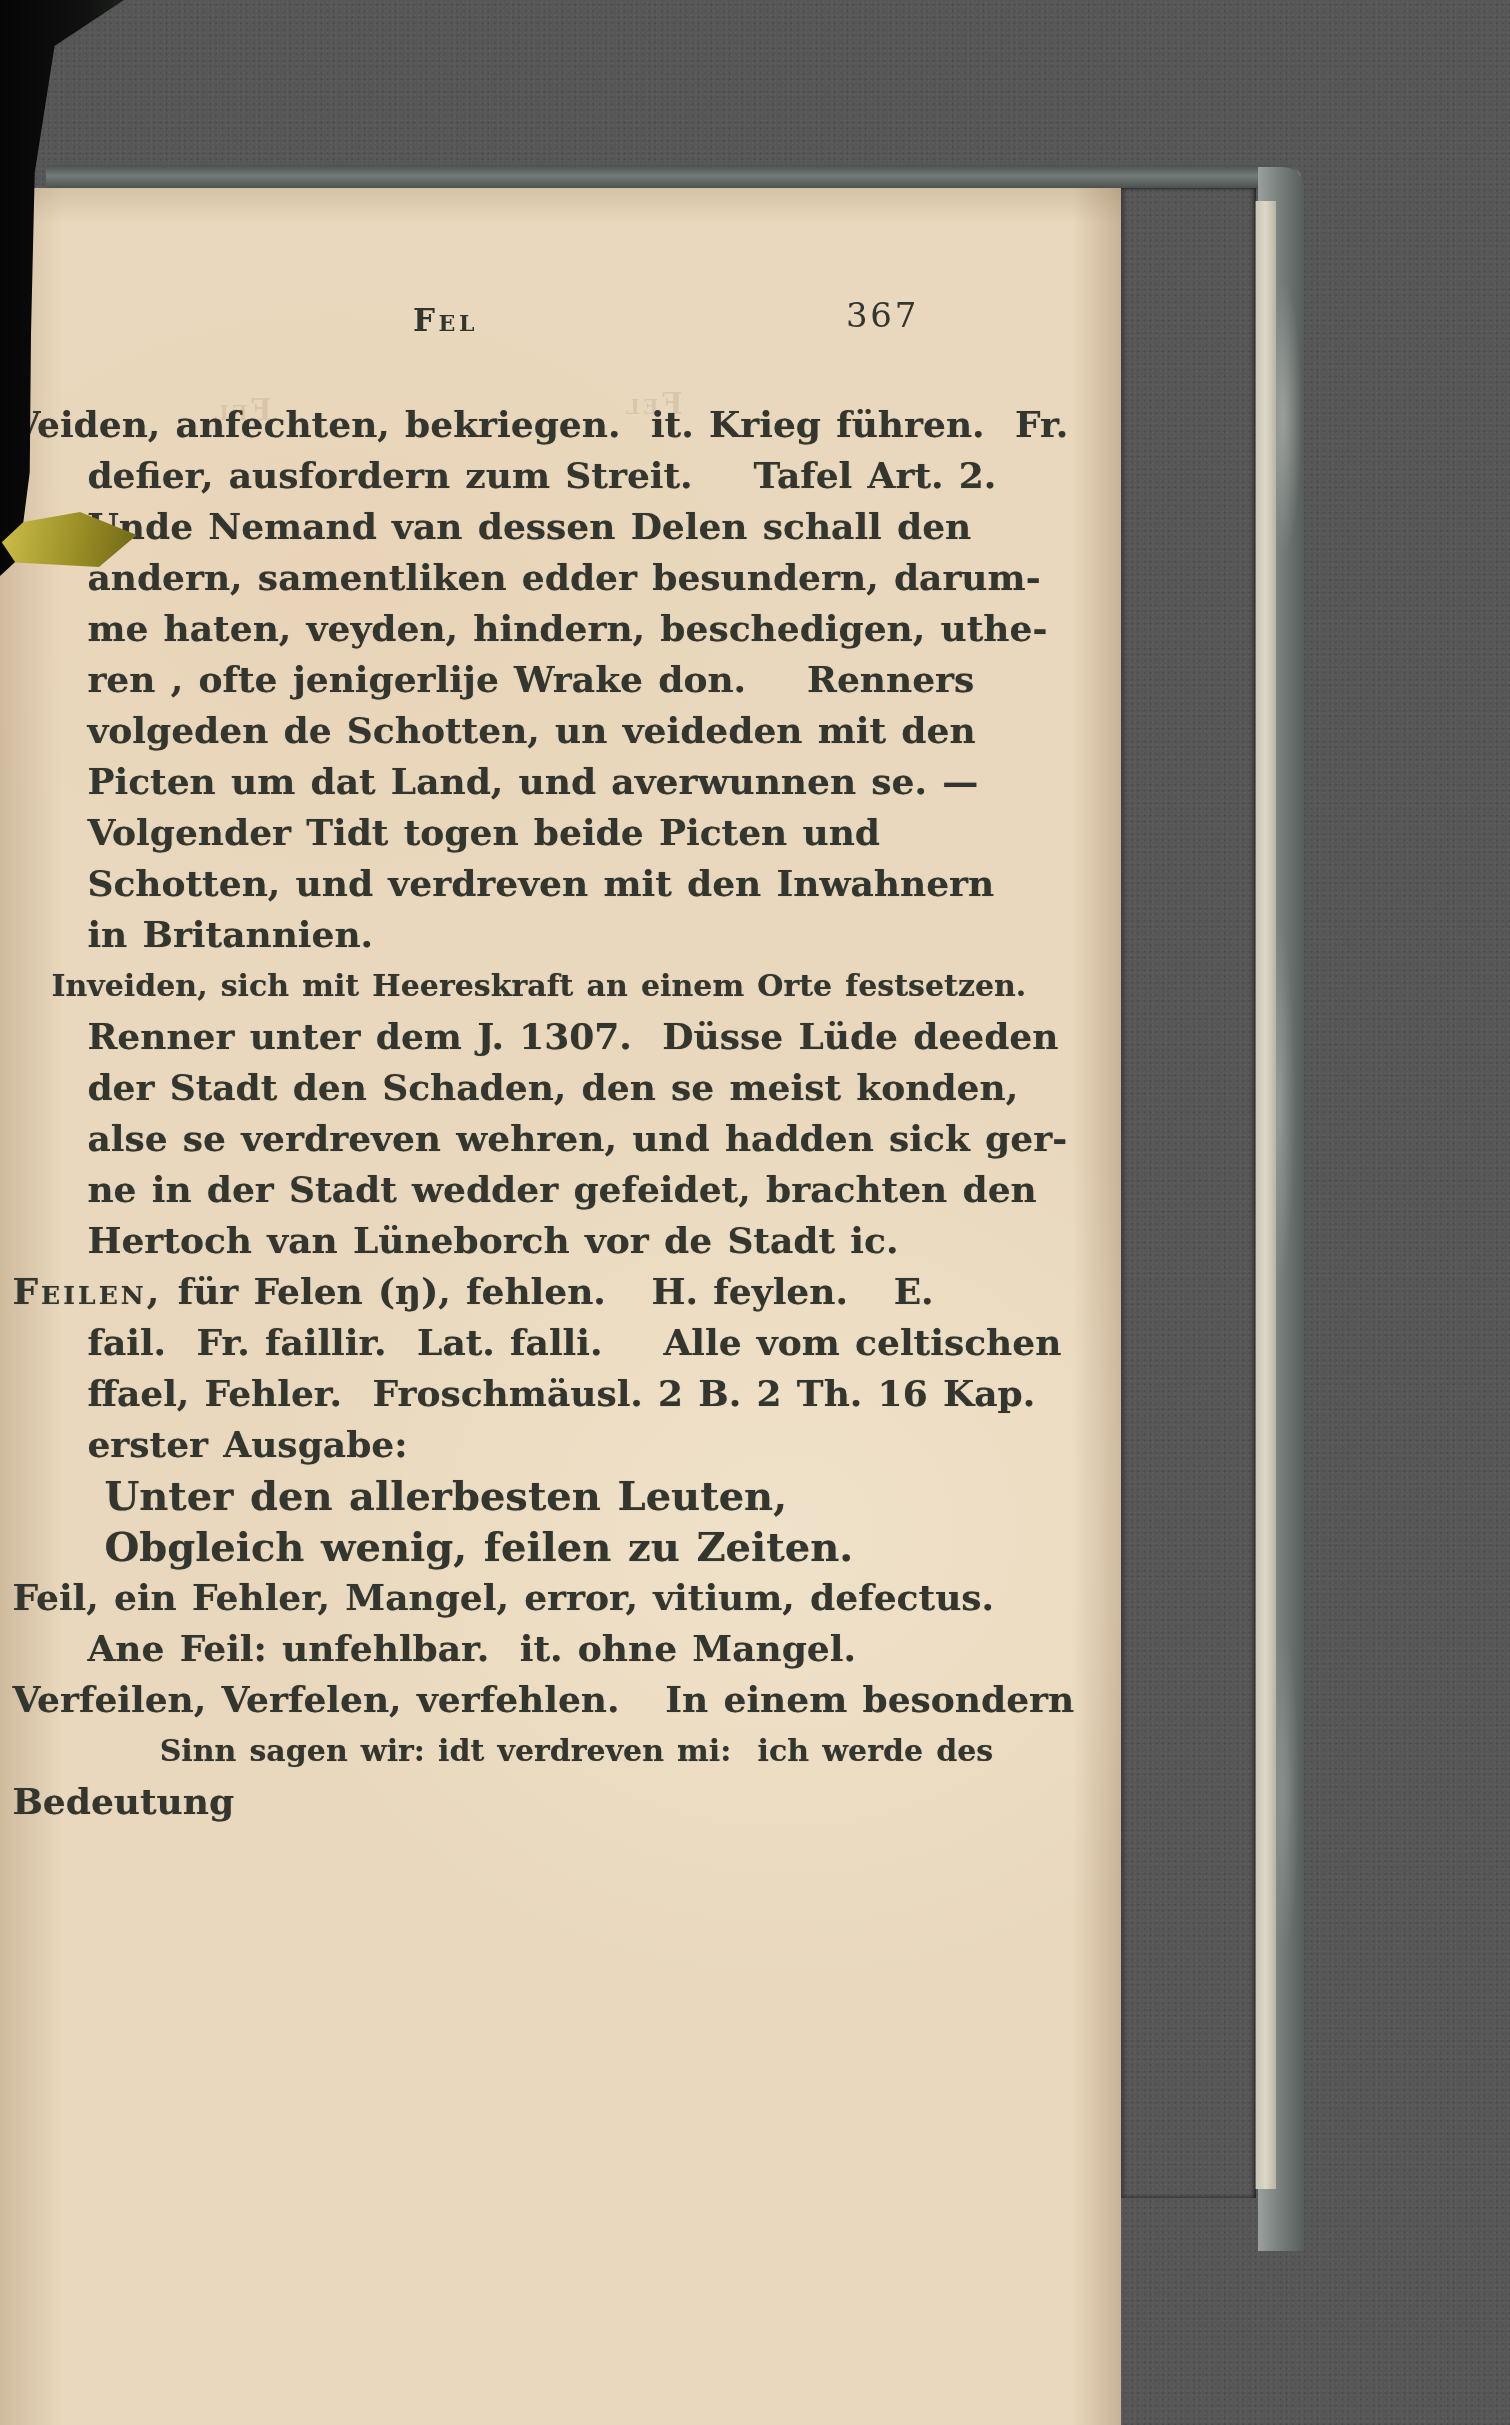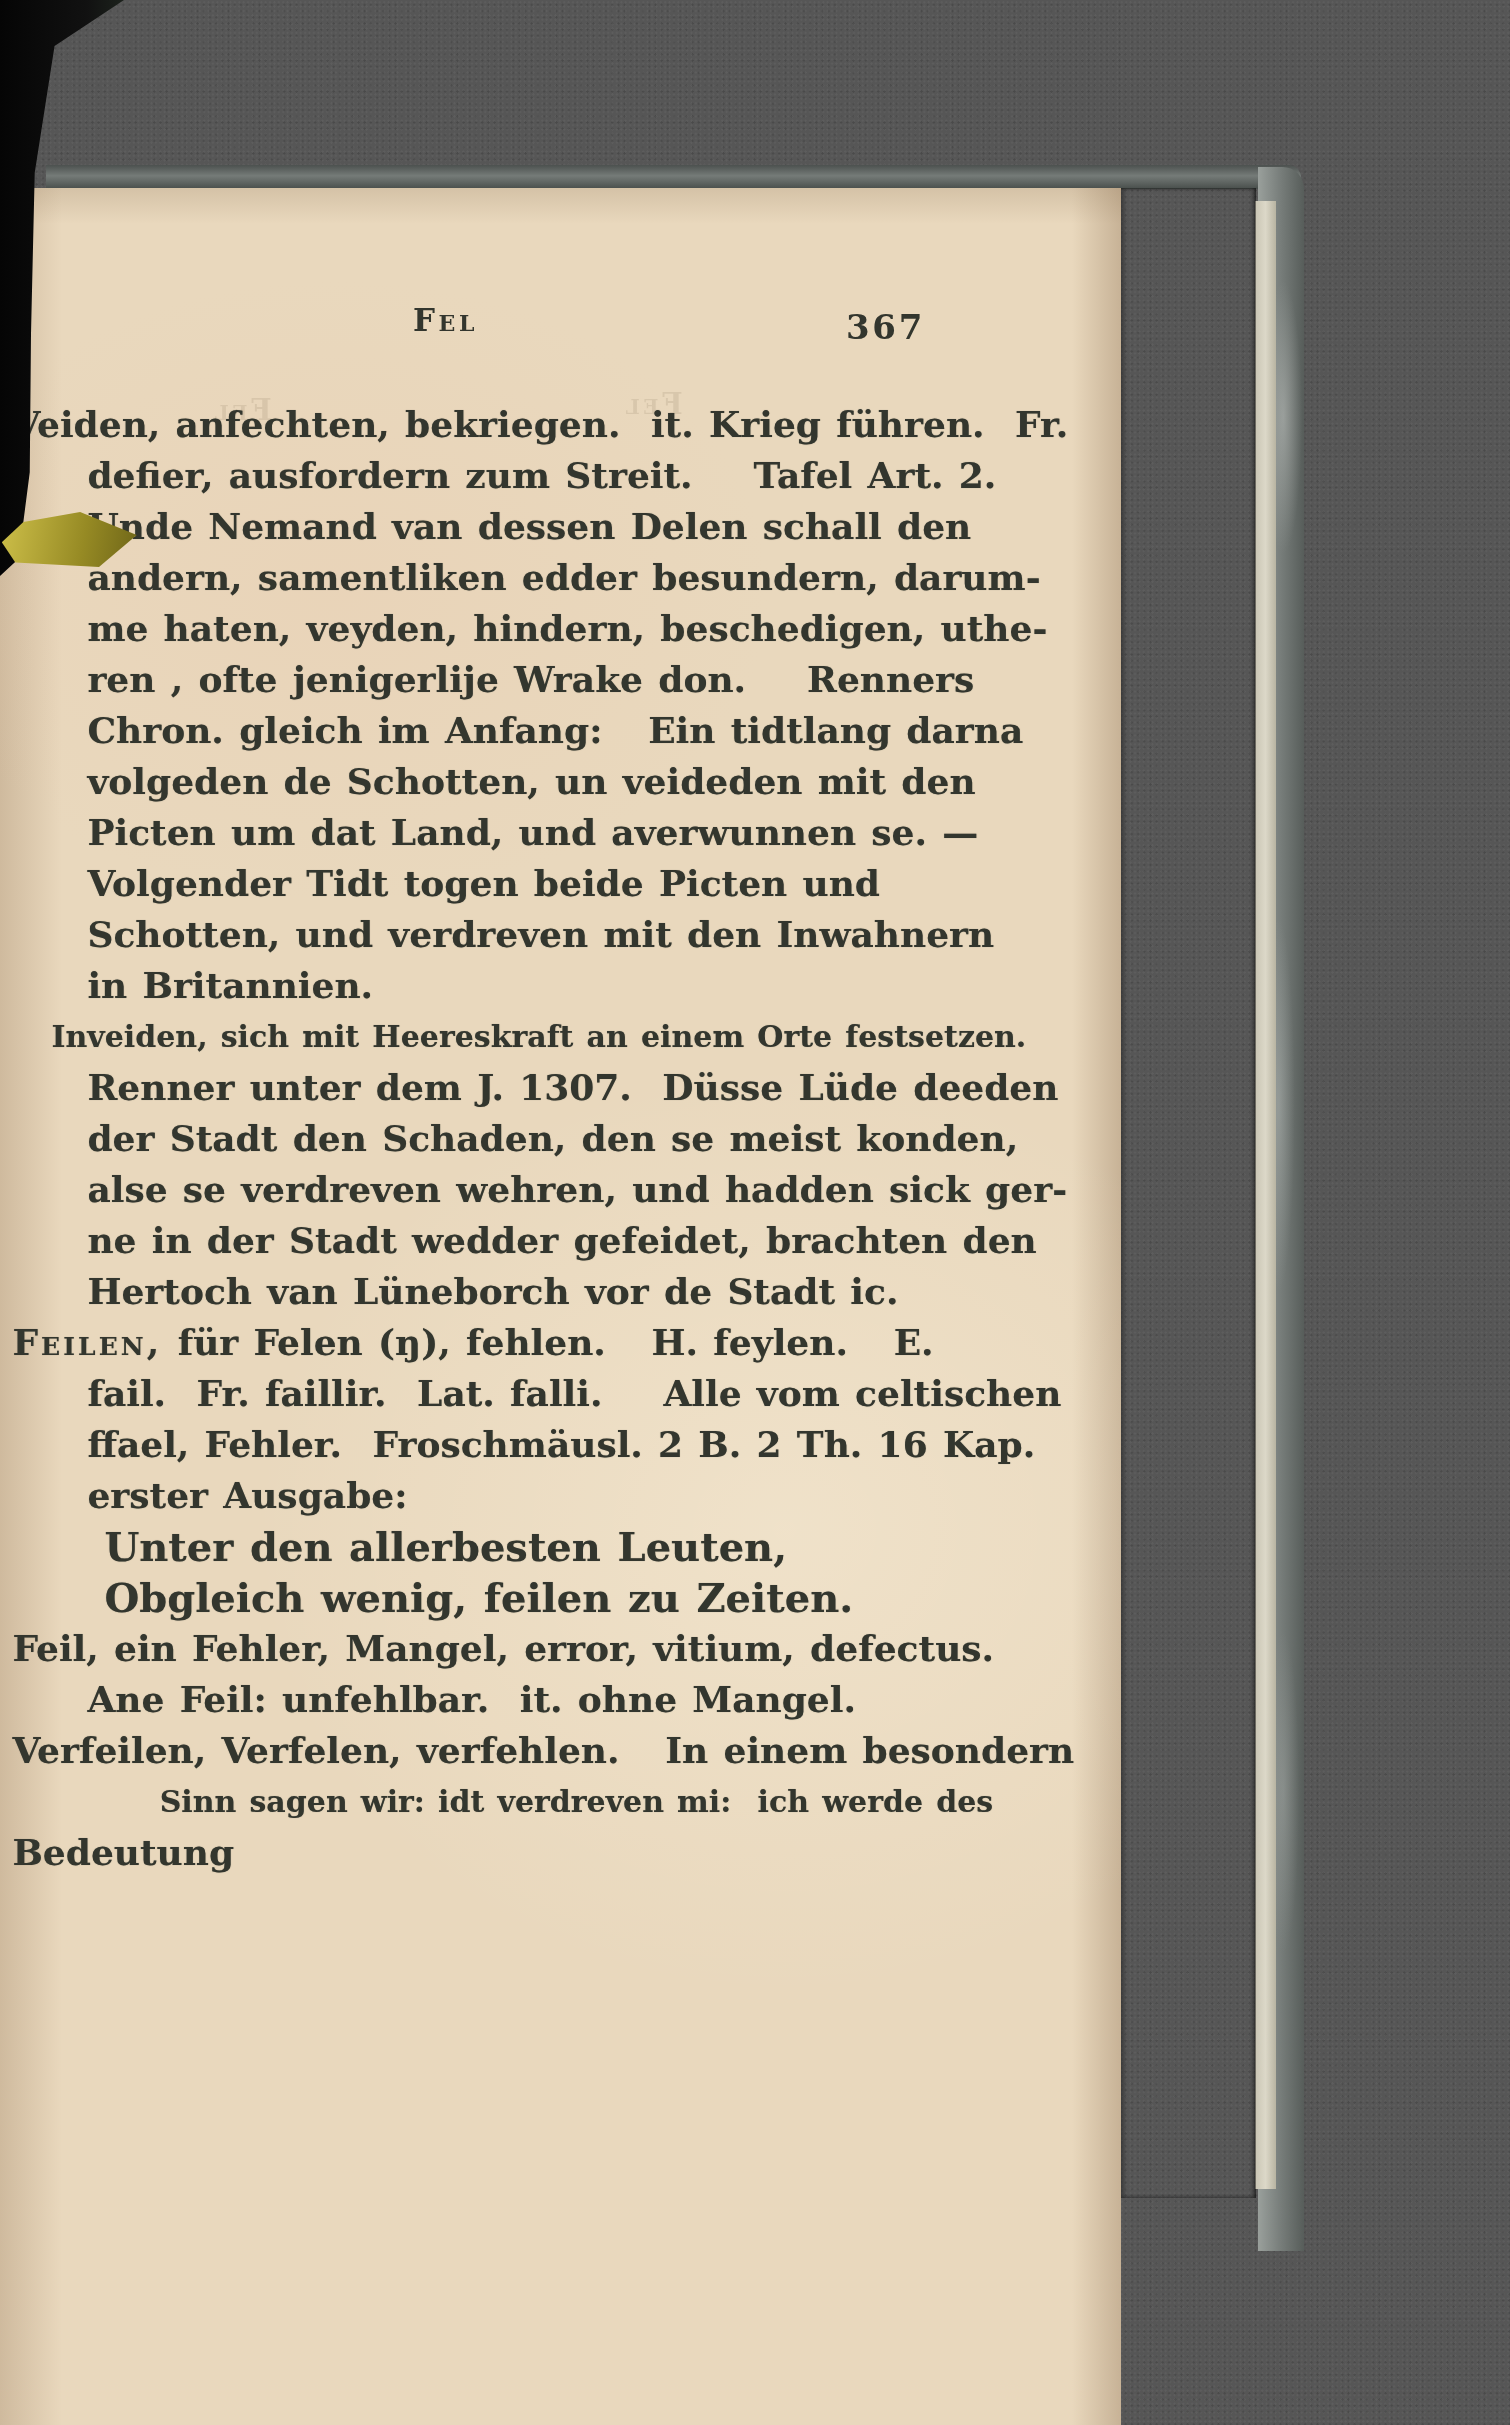--- a/index.html
+++ b/index.html
@@ -44,21 +44,21 @@
       radial-gradient(ellipse 622px 444px at 30% 18%, rgba(233,204,176,.35), transparent 70%),
       radial-gradient(ellipse 711px 622px at 70% 60%, rgba(255,248,230,.30), transparent 75%),
       linear-gradient(90deg, rgba(139,108,76,.28), rgba(0,0,0,0) 62px),
       linear-gradient(270deg, rgba(120,90,60,.30), rgba(0,0,0,0) 49px),
       linear-gradient(180deg, rgba(120,95,65,.18), rgba(0,0,0,0) 36px),
       var(--page,#e9d8bd);
     color:var(--ink,#33362e);}
   .running-head{position:absolute;left:0;top:107px;width:1053px;height:62px;}
   .head-title{position:absolute;left:413px;top:7.1px;font-size:31px;font-weight:bold;
     font-variant:small-caps;letter-spacing:3.6px;}
-  .page-number{position:absolute;left:846px;top:12px;font-size:34px;font-weight:bold;letter-spacing:2.7px;}
+  .page-number{position:absolute;left:846px;top:0;font-size:34px;font-weight:normal;letter-spacing:2.7px;}
   .ghost{position:absolute;transform:scaleX(-1);opacity:.13;color:#6d5c42;
     font-weight:bold;font-variant:small-caps;font-size:29px;letter-spacing:3.6px;}
   .ghost-1{left:211px;top:98px;}
   .ghost-2{left:622px;top:92px;}
   .text-block{position:absolute;left:12.4px;top:211px;width:1053px;
     font-size:36px;font-weight:bold;line-height:51px;
     text-shadow:0 0 0.9px rgba(45,48,40,.45);word-spacing:2.7px;}
   .line{white-space:pre;height:51px;}
   .line.entry{padding-left:0;}
   .line.indent{padding-left:75px;}
@@ -92,21 +92,20 @@
       <span class="head-title">Fel</span>
       <span class="page-number">367</span>
     </div>
     <div class="text-block">
         <div class="line entry">Veiden, anfechten, bekriegen.  it. Krieg führen.  Fr.</div>
         <div class="line indent">defier, ausfordern zum Streit.    Tafel Art. 2.</div>
         <div class="line indent">Unde Nemand van dessen Delen schall den</div>
         <div class="line indent">andern, samentliken edder besundern, darum-</div>
         <div class="line indent">me haten, veyden, hindern, beschedigen, uthe-</div>
         <div class="line indent">ren , ofte jenigerlije Wrake don.    Renners</div>
-        <div class="line indent">Chron. gleich im Anfang:   Ein tidtlang darna</div>
         <div class="line indent">volgeden de Schotten, un veideden mit den</div>
         <div class="line indent">Picten um dat Land, und averwunnen se. —</div>
         <div class="line indent">Volgender Tidt togen beide Picten und</div>
         <div class="line indent">Schotten, und verdreven mit den Inwahnern</div>
         <div class="line indent">in Britannien.</div>
         <div class="line entry small">Inveiden, sich mit Heereskraft an einem Orte festsetzen.</div>
         <div class="line indent">Renner unter dem J. 1307.  Düsse Lüde deeden</div>
         <div class="line indent">der Stadt den Schaden, den se meist konden,</div>
         <div class="line indent">alse se verdreven wehren, und hadden sick ger-</div>
         <div class="line indent">ne in der Stadt wedder gefeidet, brachten den</div>

